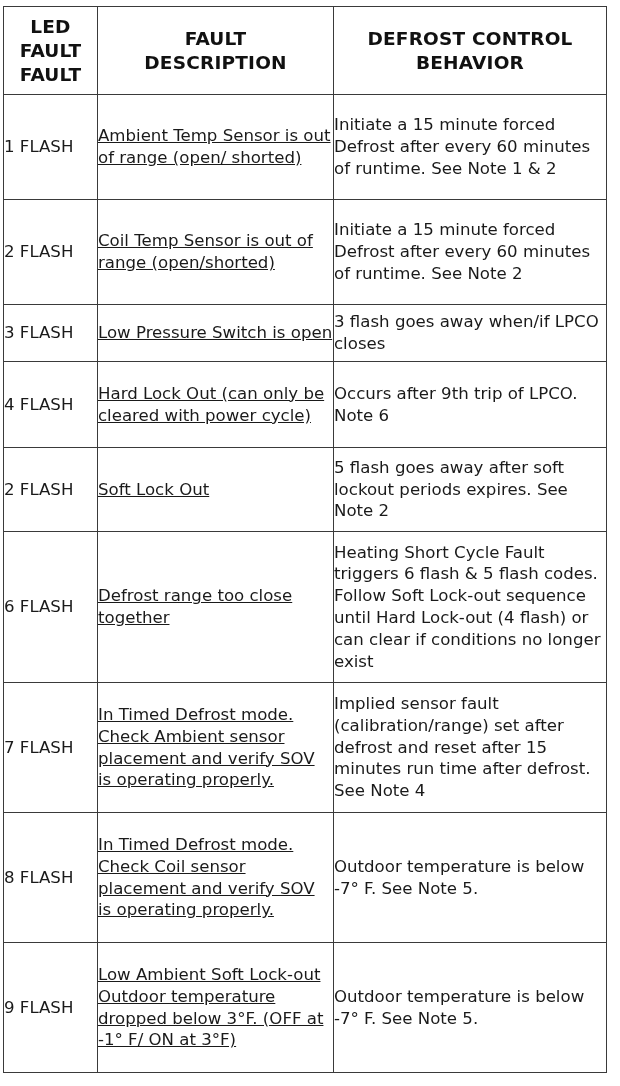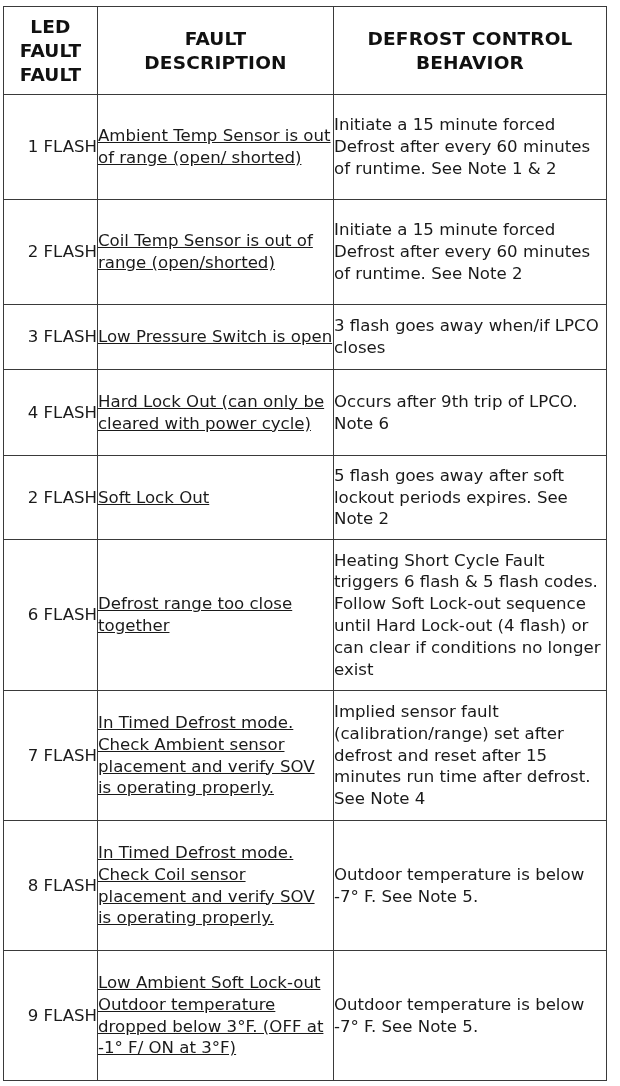--- a/index.html
+++ b/index.html
@@ -41,21 +41,21 @@
       color: #111;
     }
     th.h1 { padding: 2px 2px; }
     th.h2, th.h3 { padding: 6px 4px 8px 4px; }
     td {
       font-size: 16.6px;
       line-height: 21.8px;
       color: #1a1a1a;
     }
     td.code {
-      text-align: right;
+      text-align: left;
       white-space: nowrap;
       padding-left: 3px;
       margin-left: 12px;
     }
     td.desc {
       padding: 0 4px 0 7px;
       text-decoration: underline;
     }
     td.beh {
       padding: 0 6px 0 7px;
@@ -93,21 +93,21 @@
     <tr style="height:105px">
       <td class="code">1 FLASH</td>
       <td class="desc">Ambient Temp Sensor is out of range (open/ shorted)</td>
       <td class="beh">Initiate a 15 minute forced Defrost after every 60 minutes of runtime. See Note 1 &amp; 2</td>
     </tr>
     <tr style="height:105px">
       <td class="code">2 FLASH</td>
       <td class="desc">Coil Temp Sensor is out of range (open/shorted)</td>
       <td class="beh">Initiate a 15 minute forced Defrost after every 60 minutes of runtime. See Note 2</td>
     </tr>
-    <tr style="height:65px">
+    <tr style="height:57px">
       <td class="code">3 FLASH</td>
       <td class="desc">Low Pressure Switch is open</td>
       <td class="beh">3 flash goes away when/if LPCO closes</td>
     </tr>
     <tr style="height:86px">
       <td class="code">4 FLASH</td>
       <td class="desc">Hard Lock Out (can only be cleared with power cycle)</td>
       <td class="beh">Occurs after 9th trip of LPCO. Note 6</td>
     </tr>
     <tr style="height:84px">

